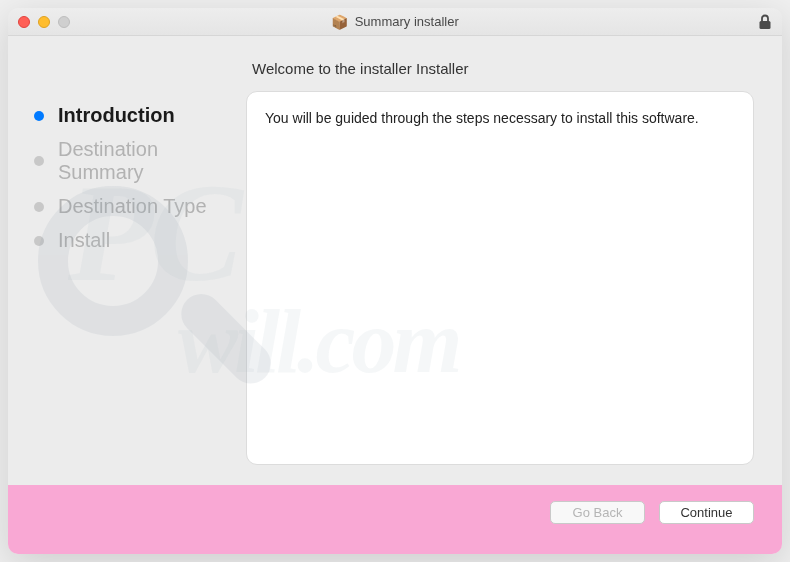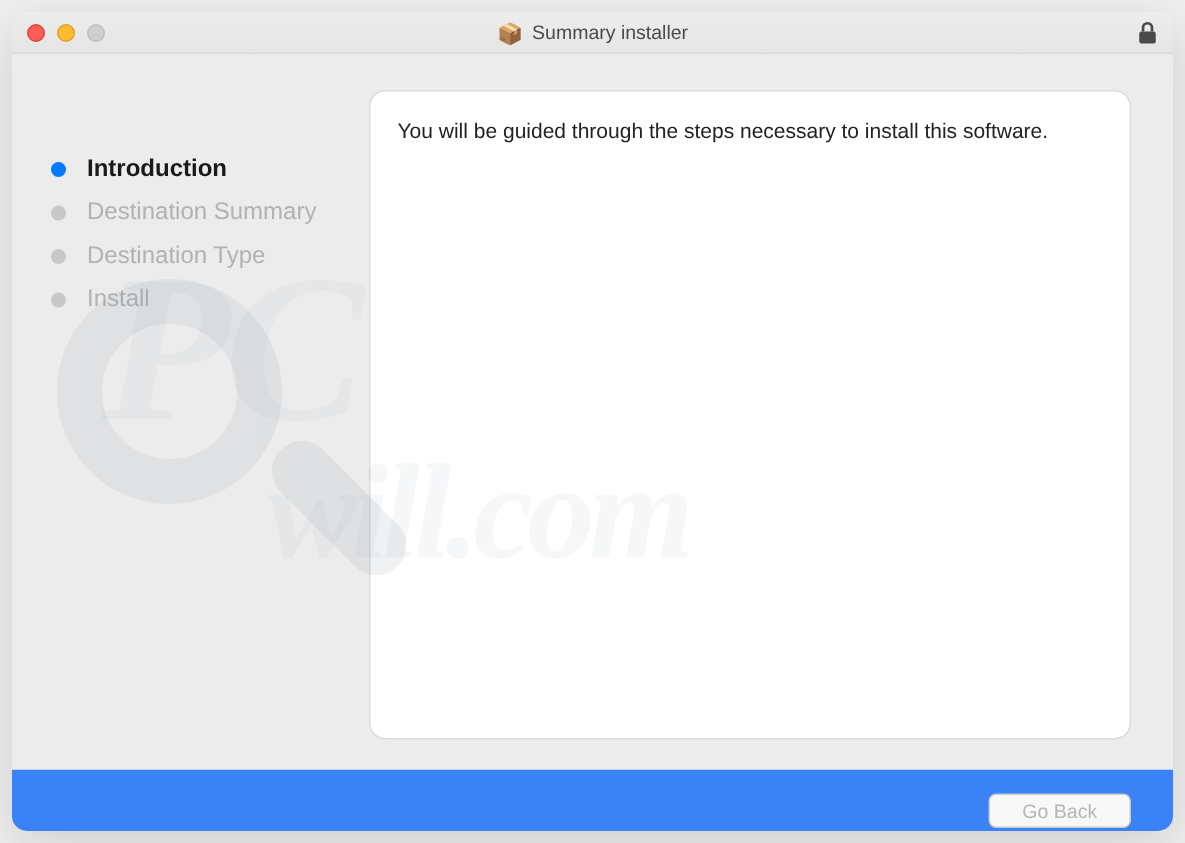--- a/index.html
+++ b/index.html
@@ -83,21 +83,21 @@
     .step-list {
       list-style: none;
       display: flex;
       flex-direction: column;
       gap: 11px;
     }
     .step-item {
       display: flex;
       align-items: center;
       gap: 14px;
-      font-size: 16px;
+      font-size: 20px;
       color: #b2b2b2;
     }
     .step-dot {
       width: 10px;
       height: 10px;
       border-radius: 50%;
       background: #c8c8c8;
       flex-shrink: 0;
     }
     .step-item.active {
@@ -126,22 +126,22 @@
       border-radius: 11px;
       padding: 16px 18px;
       font-size: 14px;
       color: #222;
       line-height: 1.45;
     }
     .button-row {
       display: flex;
       justify-content: flex-end;
       gap: 14px;
-      padding: 16px 28px 2px 10px;
-      background: #3b82f6;
+      padding: 16px 28px 30px 10px;
+      background: #f9a8d4;
     }
     .btn {
       min-width: 95px;
       height: 23px;
       border-radius: 5px;
       font-size: 13px;
       border: 1px solid #c9c9c9;
       background: #fff;
       color: #333;
       cursor: pointer;
@@ -249,24 +249,26 @@
           <span>Destination Type</span>
         </li>
         <li class="step-item">
           <span class="step-dot"></span>
           <span>Install</span>
         </li>
       </ul>
     </div>
 
     <div class="main">
+      <div class="page-heading">Welcome to the installer Installer</div>
       <div class="content-panel">
         <span>You will be guided through the steps necessary to install this software.</span>
       </div>
     </div>
 
   </div>
 
   <div class="button-row">
     <button class="btn" disabled="">Go Back</button>
+    <button class="btn">Continue</button>
   </div>
 
 </div>
 
 </body></html>

